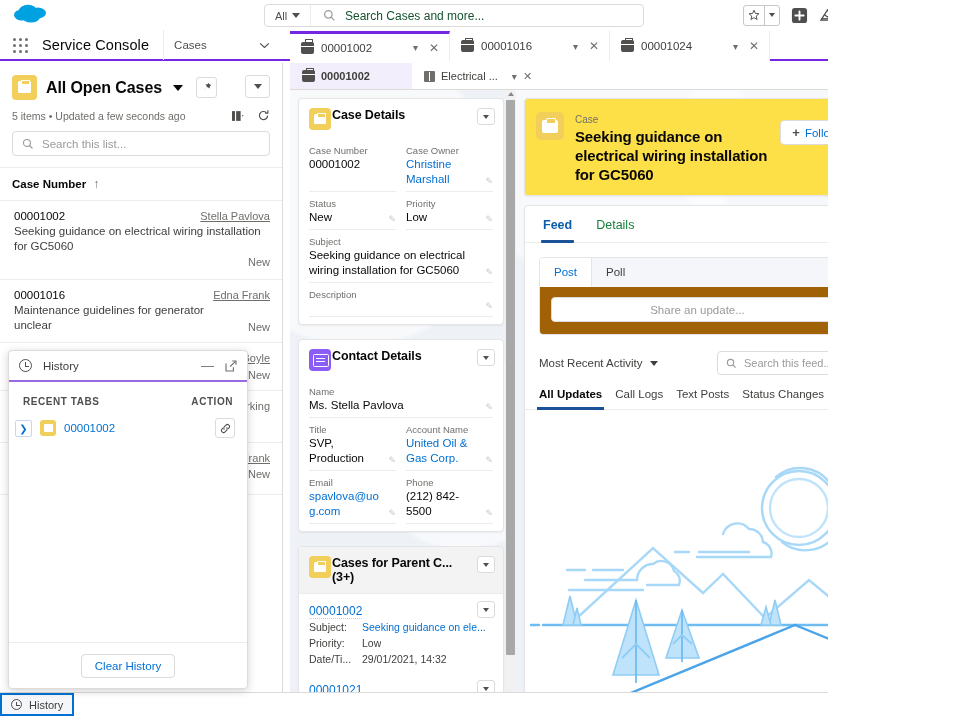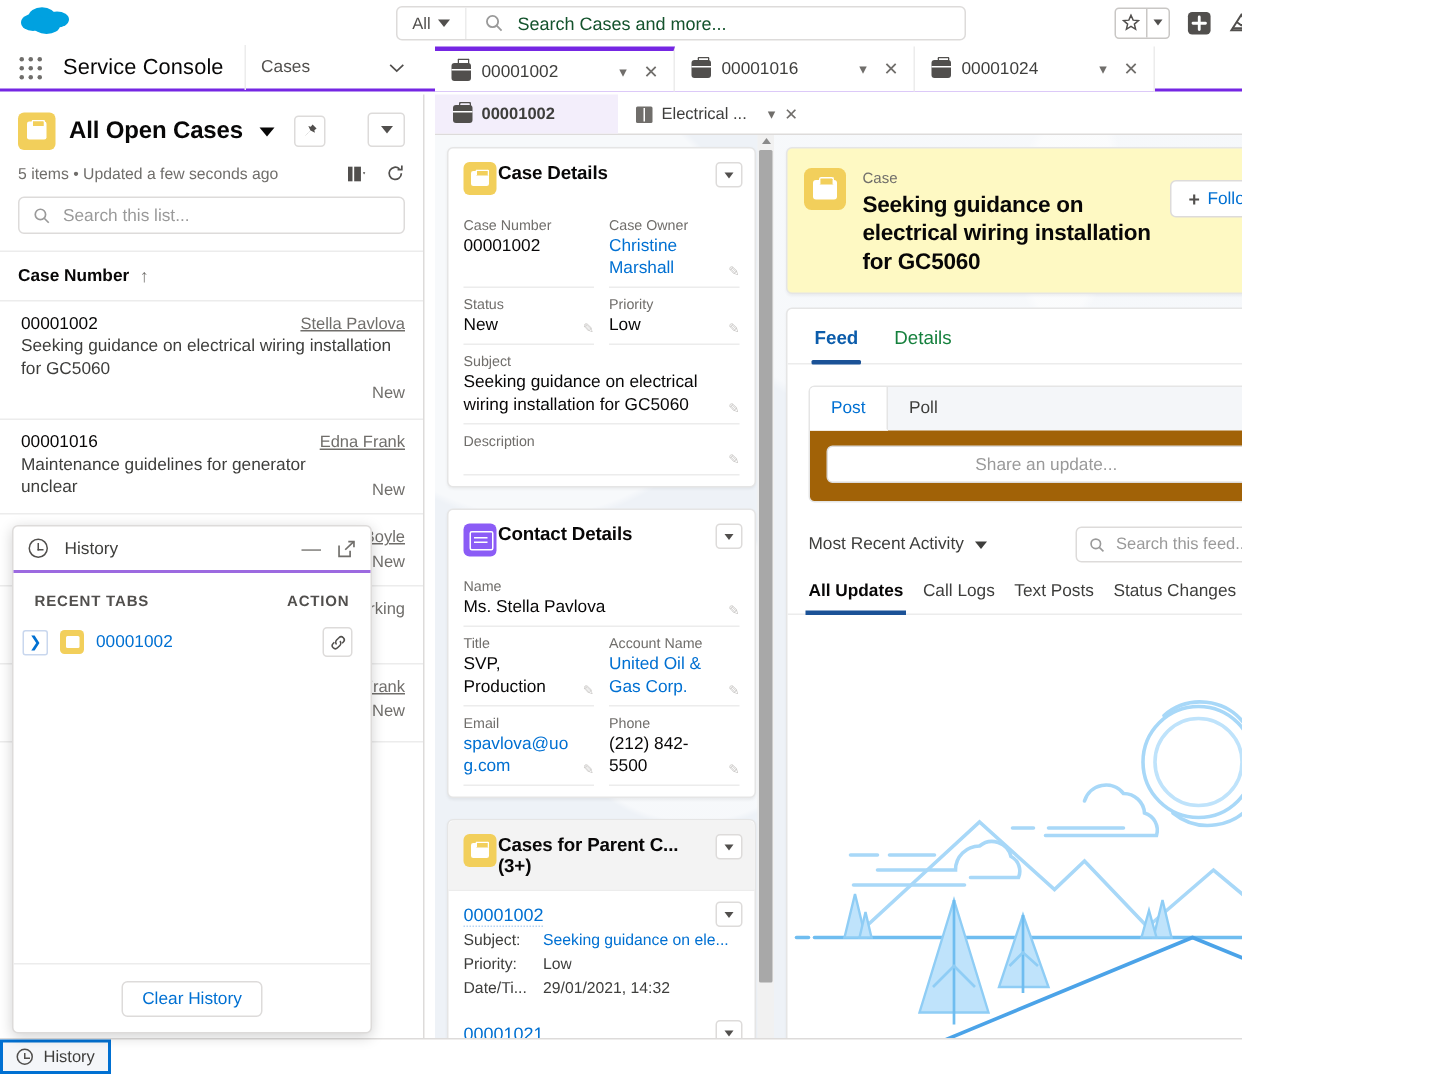--- a/index.html
+++ b/index.html
@@ -210,21 +210,21 @@
     background:#f3f5f8; overflow:hidden;
   }
   .right-bg {
     position:absolute; inset:0;
     background:
       radial-gradient(circle at 18% 6%, rgba(255,255,255,.5) 0 22%, rgba(0,0,0,0) 23%),
       radial-gradient(circle at 62% 10%, rgba(255,255,255,.45) 0 18%, rgba(0,0,0,0) 19%),
       linear-gradient(#eef2f7,#eef2f7);
   }
   .record-header {
-    position:relative; margin: 8px 8px 0 8px; background:#fef9c3; border:1px solid #e5e5e5; border-radius:4px;
+    position:relative; margin: 8px 8px 0 8px; background:#fde047; border:1px solid #e5e5e5; border-radius:4px;
     padding: 10px 11px 11px 11px; display:flex; align-items:flex-start; gap:11px; box-shadow:0 1px 2px rgba(0,0,0,.05);justify-content:space-between;
   }
   .rh-icon { width:28px;height:28px;border-radius:5px;background:#f2cf5b;position:relative;flex:none;margin-top:3px;}
   .rh-icon::before{content:"";position:absolute;left:6px;top:8px;width:16px;height:13px;background:#fff;border-radius:2px;}
   .rh-icon::after{content:"";position:absolute;left:10px;top:5.5px;width:8px;height:4px;background:#f2cf5b;border:1.5px solid #fff;border-bottom:none;border-radius:1.5px 1.5px 0 0;}
   .rh-text { flex:1; min-width:0; }
   .rh-eyebrow { font-size:10px; color:#706e6b; line-height:13px;}
   .rh-title { font-size:15px; font-weight:700; color:#080707; line-height:19px; letter-spacing:-.15px; }
   .rh-actions { display:flex; align-items:center; gap:6px; margin-top:11px; }
   .btn-outline {

